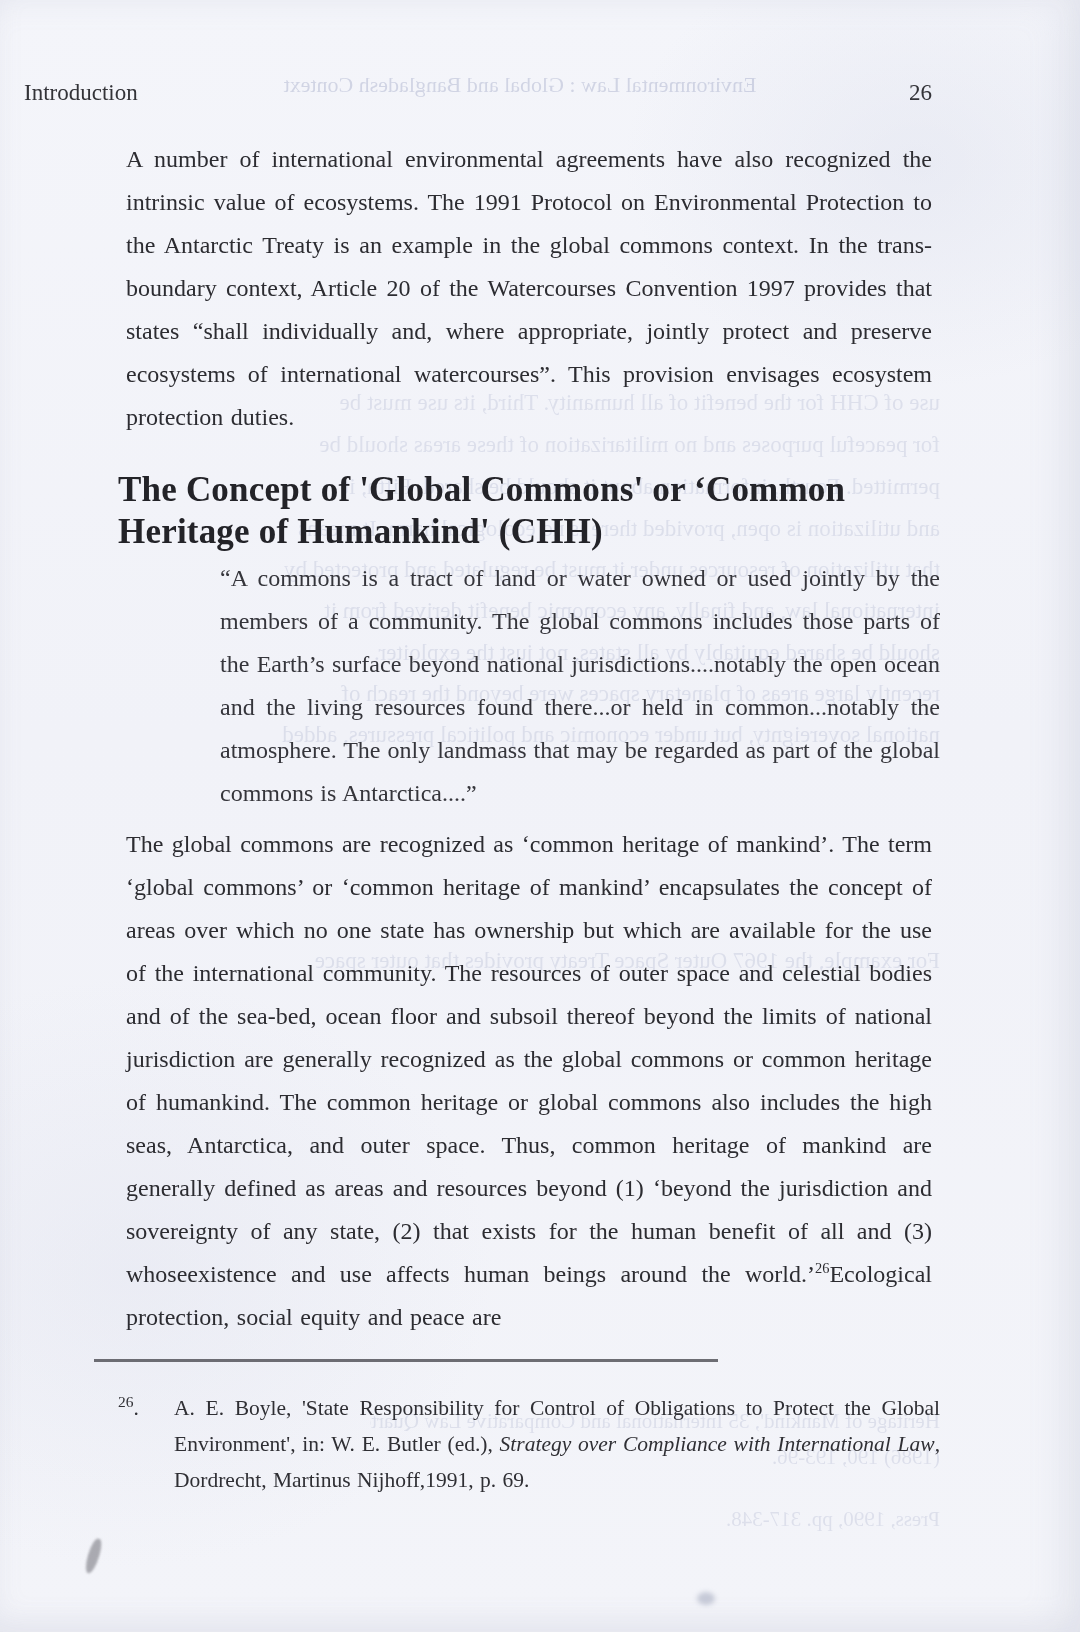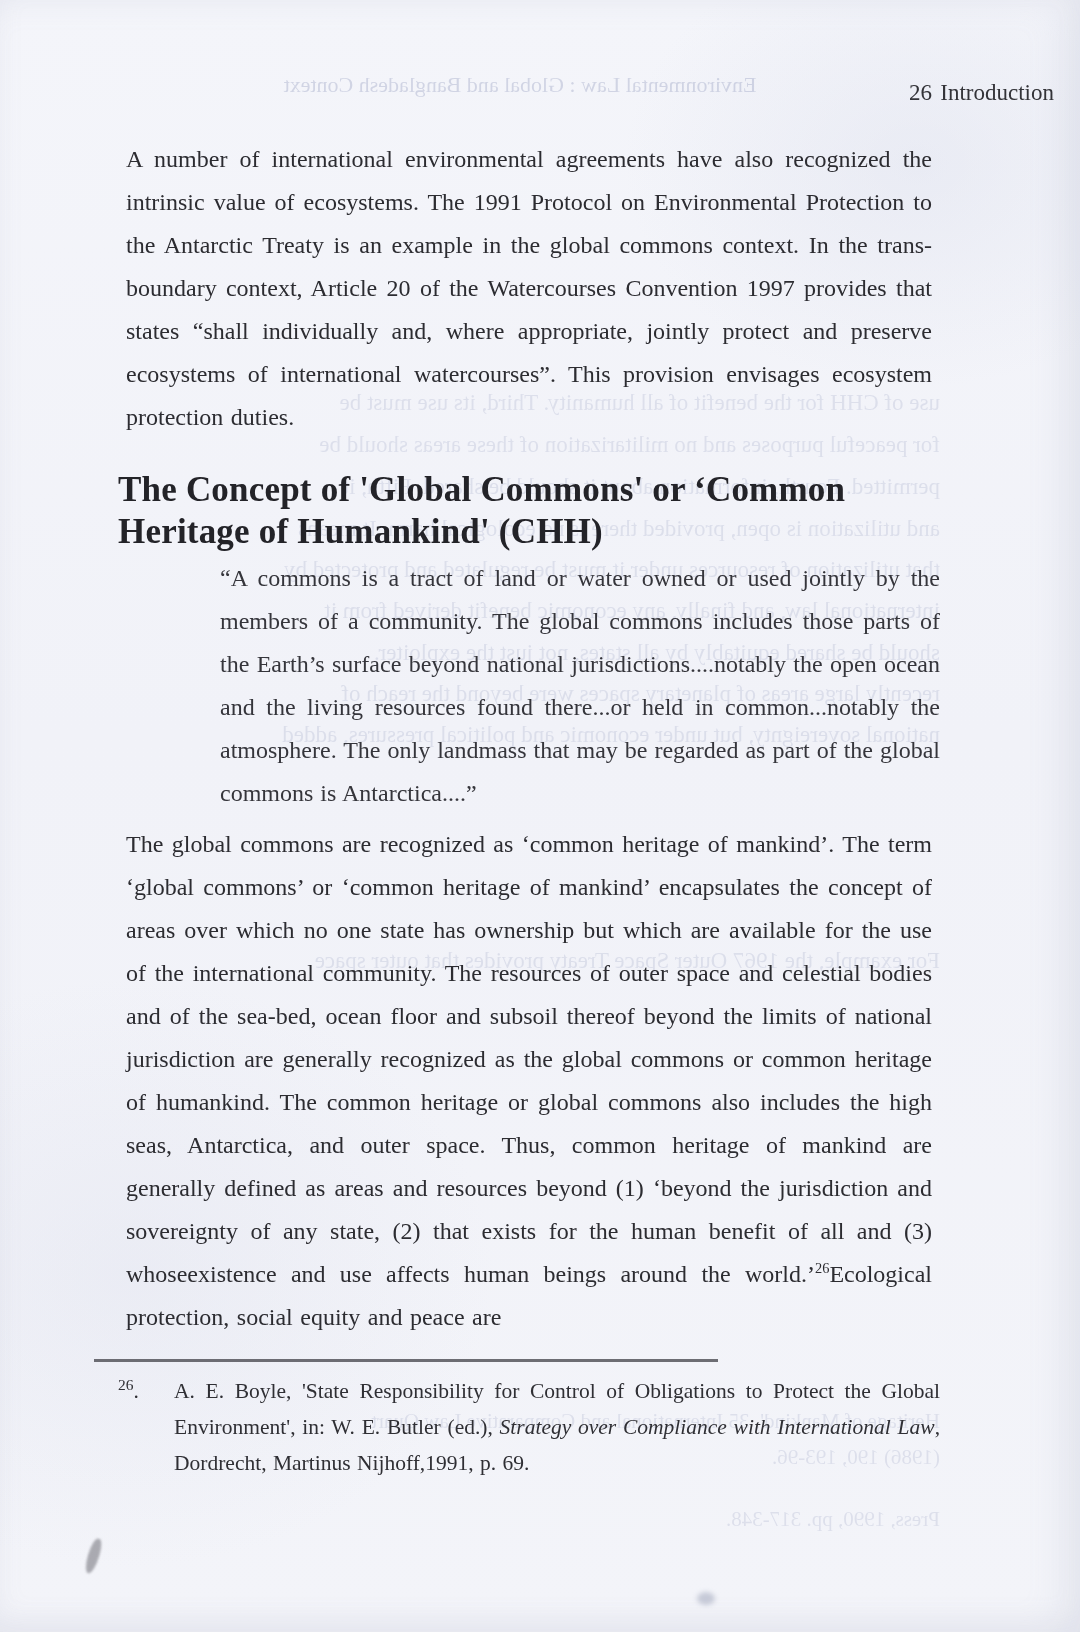--- a/index.html
+++ b/index.html
@@ -44,21 +44,21 @@
   .bleed-7  { top: 640px; }
   .bleed-8  { top: 681px; }
   .bleed-9  { top: 722px; }
   .bleed-10 { top: 948px; }
   .bleed-11 { top: 1408px; left: 370px; width: 570px; font-size: 21px; }
   .bleed-12 { top: 1444px; left: 620px; width: 320px; font-size: 21px; }
   .bleed-13 { top: 1506px; left: 370px; width: 570px; font-size: 21px; }
 
   
   .running-header { position: absolute; top: 80px; left: 0; width: 100%; height: 30px; }
-  .header-title   { position: absolute; left: 0; right: 26px; text-align: right; font-size: 23px; color: #333338; padding-left: 24px; }
+  .header-title   { position: absolute; left: 0; right: 26px; text-align: left; font-size: 23px; color: #333338; padding-left: 24px; }
   .page-number    { position: absolute; right: 148px; top: 0; font-size: 23px; color: #333338; }
 
   
   .content { position: absolute; top: 130px; left: 118px; width: 822px; }
 
   .body-para {
     font-size: 24px;
     line-height: 43px;
     text-align: justify;
     margin: 8px;
@@ -86,21 +86,21 @@
   sup { font-size: 0.60em; vertical-align: super; line-height: 0; }
 
   .footnote-rule {
     width: 624px;
     border: none;
     border-top: 3px solid #55555c;
     margin: 20px 0 0 -24px;
     opacity: 0.85;
   }
 
-  .footnote { display: flex; margin-top: 11px; font-size: 21.5px; line-height: 36px; color: #2f2f34; }
+  .footnote { display: flex; margin-top: 28px; font-size: 21.5px; line-height: 36px; color: #2f2f34; }
   .footnote-marker { flex: none; width: 56px; }
   .footnote-marker sup { font-size: 0.72em; }
   .footnote-text { flex: 1; text-align: justify; word-spacing: 1px; }
 
   
   .smudge-a {
     position: absolute; left: 88px; top: 1538px; width: 11px; height: 36px;
     background: #63636b; border-radius: 55% 45% 60% 50%;
     transform: rotate(16deg); opacity: 0.5; filter: blur(1.2px);
   }

